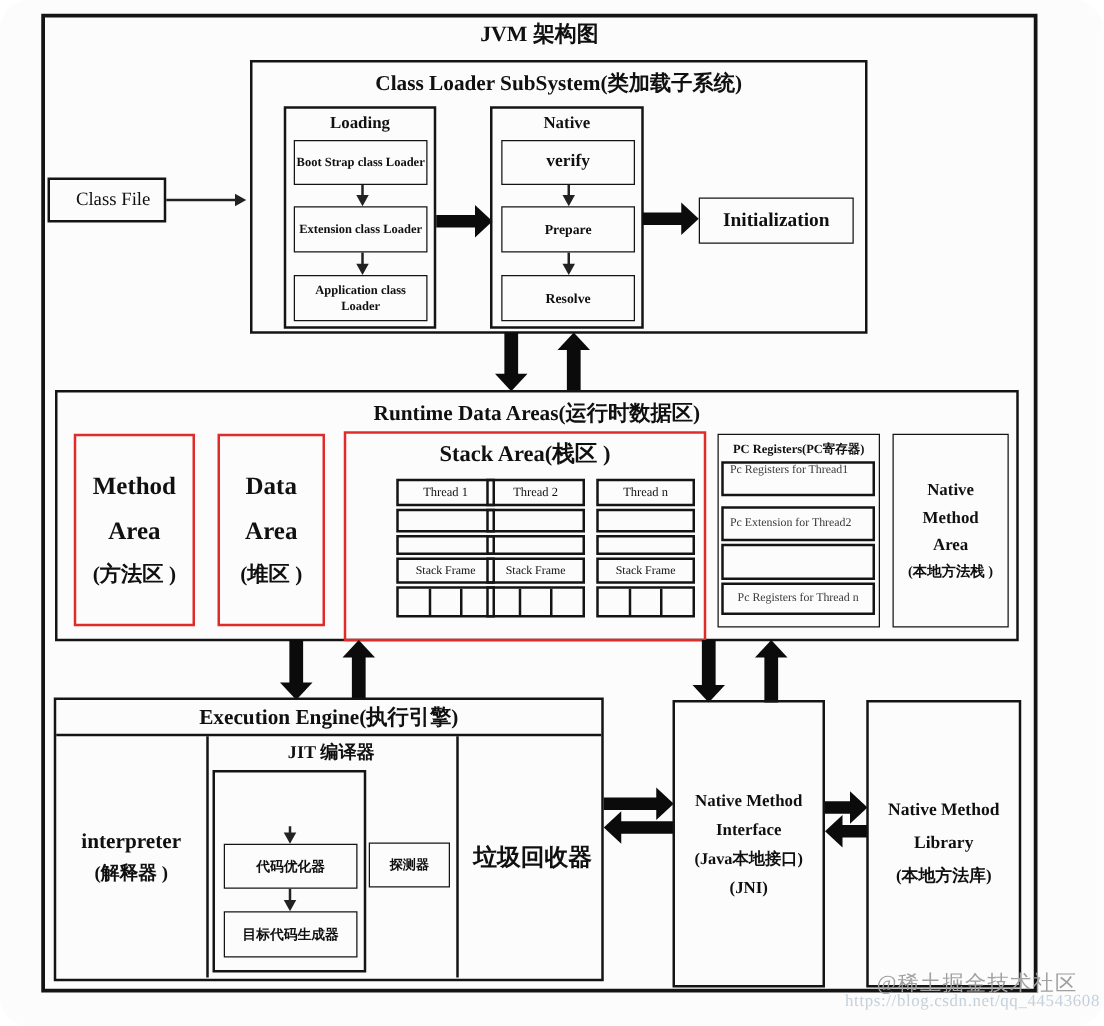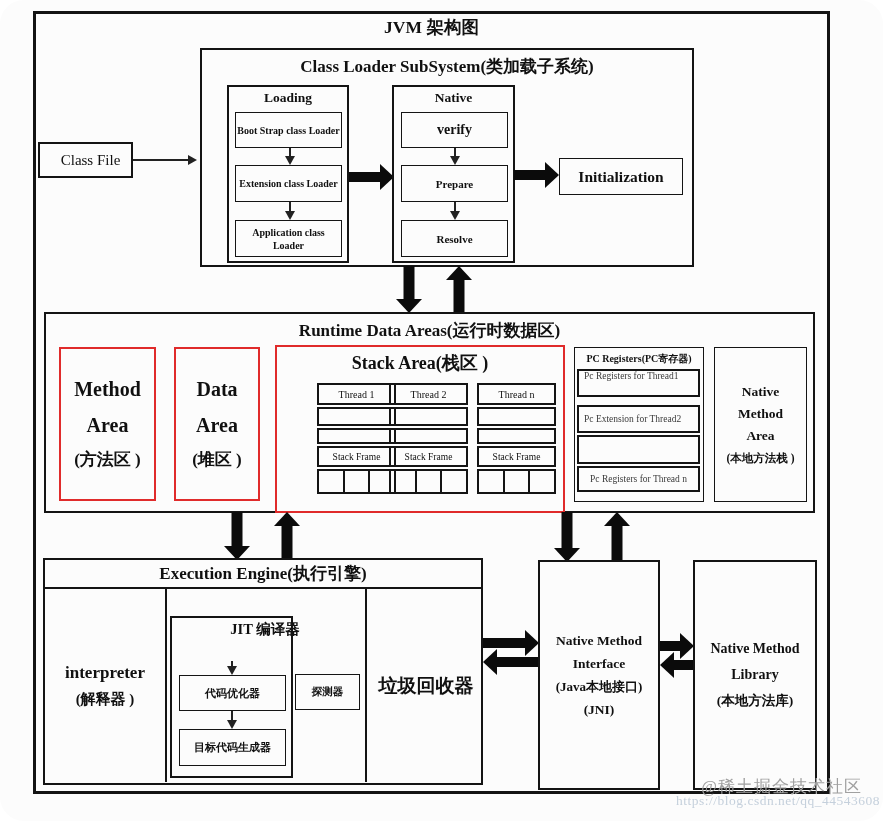--- a/index.html
+++ b/index.html
@@ -238,21 +238,21 @@
     <div class="abs b ctr" style="left:0;top:0;width:100%;height:29px;border-bottom:2.5px solid #141414;box-sizing:border-box;">
       <span style="font-size:17px;">Execution Engine(执行引擎)</span>
     </div>
 
     <div class="abs col" style="left:0;top:29px;width:120px;height:193px;border-right:2.5px solid #141414;">
       <div class="b" style="font-size:17px;line-height:26px;">interpreter</div>
       <div class="b" style="font-size:15px;line-height:26px;">(解释器 )</div>
     </div>
 
     <div class="abs" style="left:120px;top:29px;width:202px;height:193px;border-right:2.5px solid #141414;box-sizing:border-box;">
-      <div class="abs b" style="left:0;top:3px;width:100%;text-align:center;font-size:14.5px;margin-top:28px;">JIT 编译器</div>
+      <div class="abs b" style="left:0;top:3px;width:100%;text-align:center;font-size:14.5px;">JIT 编译器</div>
       <div class="box" style="left:5px;top:27px;width:123px;height:162px;">
         <div class="ta down" style="left:53px;top:43px;height:14px;">
             <div class="shaft"></div>
             <div class="head"></div>
           </div>
         <div class="box ctr" style="left:7px;top:57px;width:107px;height:36px;border-width:1.5px;">
           <span class="b" style="font-size:11px;">代码优化器</span>
           </div>
         <div class="ta down" style="left:53px;top:93px;height:18px;">
             <div class="shaft"></div>

